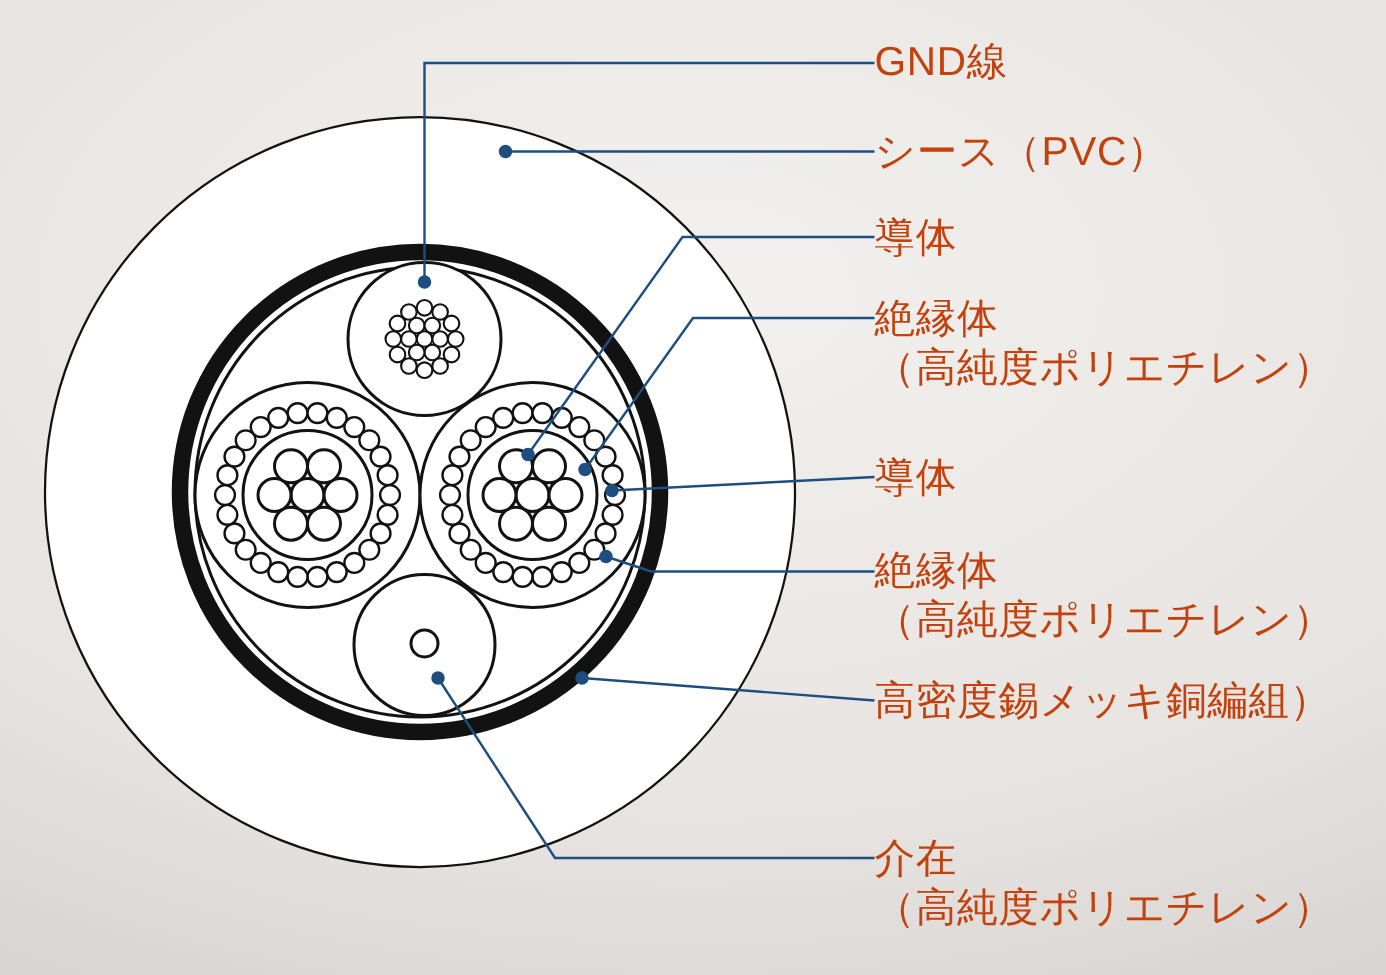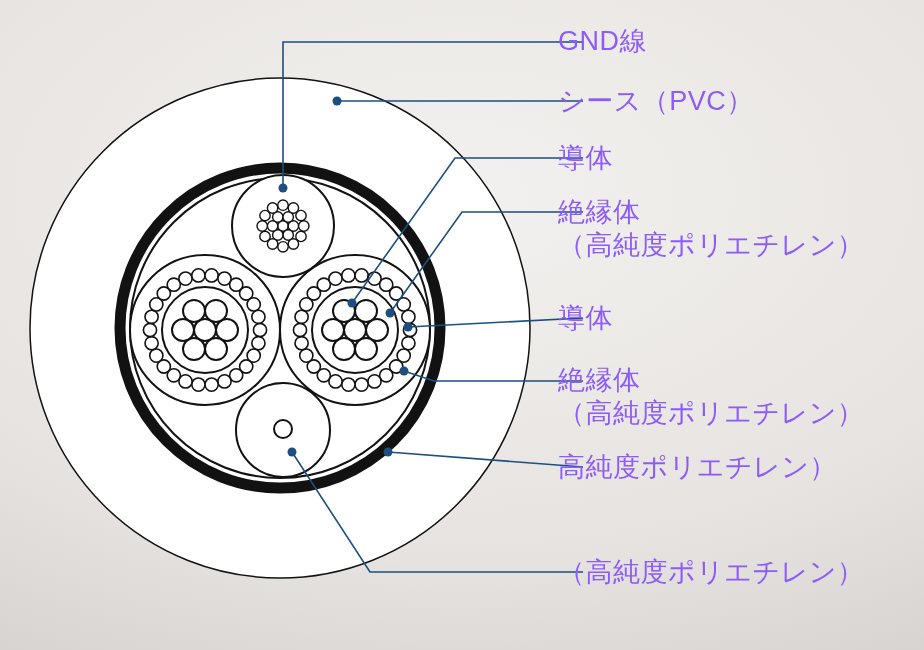--- a/index.html
+++ b/index.html
@@ -15,21 +15,21 @@
   .ring-thick{fill:none;stroke:var(--ink,#111);stroke-width:11;}
   .ring-thin{stroke-width:2;}
   .core{stroke-width:2;}
   #gnd-strands circle{fill:#fff;stroke:var(--ink,#111);stroke-width:1.4;}
   .beads circle{fill:#fff;stroke:var(--ink,#111);stroke-width:1.6;}
   .strands circle{fill:#fff;stroke:var(--ink,#111);stroke-width:2;}
   .leader{fill:none;stroke:var(--leader,#1d4e7f);stroke-width:1.6;}
   .leader-dot{fill:var(--leader,#1d4e7f);}
   
   .label{
-    position:absolute;left:558px;color:#8b5cf6;
+    position:absolute;left:583px;color:#c2410c;
     font-size:27px;line-height:33px;letter-spacing:.5px;
   }
   .label span{display:block;white-space:nowrap;}
 </style>
 </head>
 <body>
 
 <svg id="diagram-layer" width="924" height="650" viewBox="0 0 924 650">
 
   <circle cx="280" cy="328" r="250" class="ink-stroke sheath"></circle>
@@ -181,18 +181,19 @@
     <span>（高純度ポリエチレン）</span>
   </div>
   <div class="label" style="top:302px">
     <span>導体</span>
   </div>
   <div class="label" style="top:364px">
     <span>絶縁体</span>
     <span>（高純度ポリエチレン）</span>
   </div>
   <div class="label" style="top:451px">
-    <span>高純度ポリエチレン）</span>
+    <span>高密度錫メッキ銅編組）</span>
   </div>
   <div class="label" style="top:556px">
+    <span>介在</span>
     <span>（高純度ポリエチレン）</span>
   </div>
 </div>
 
 </body></html>

